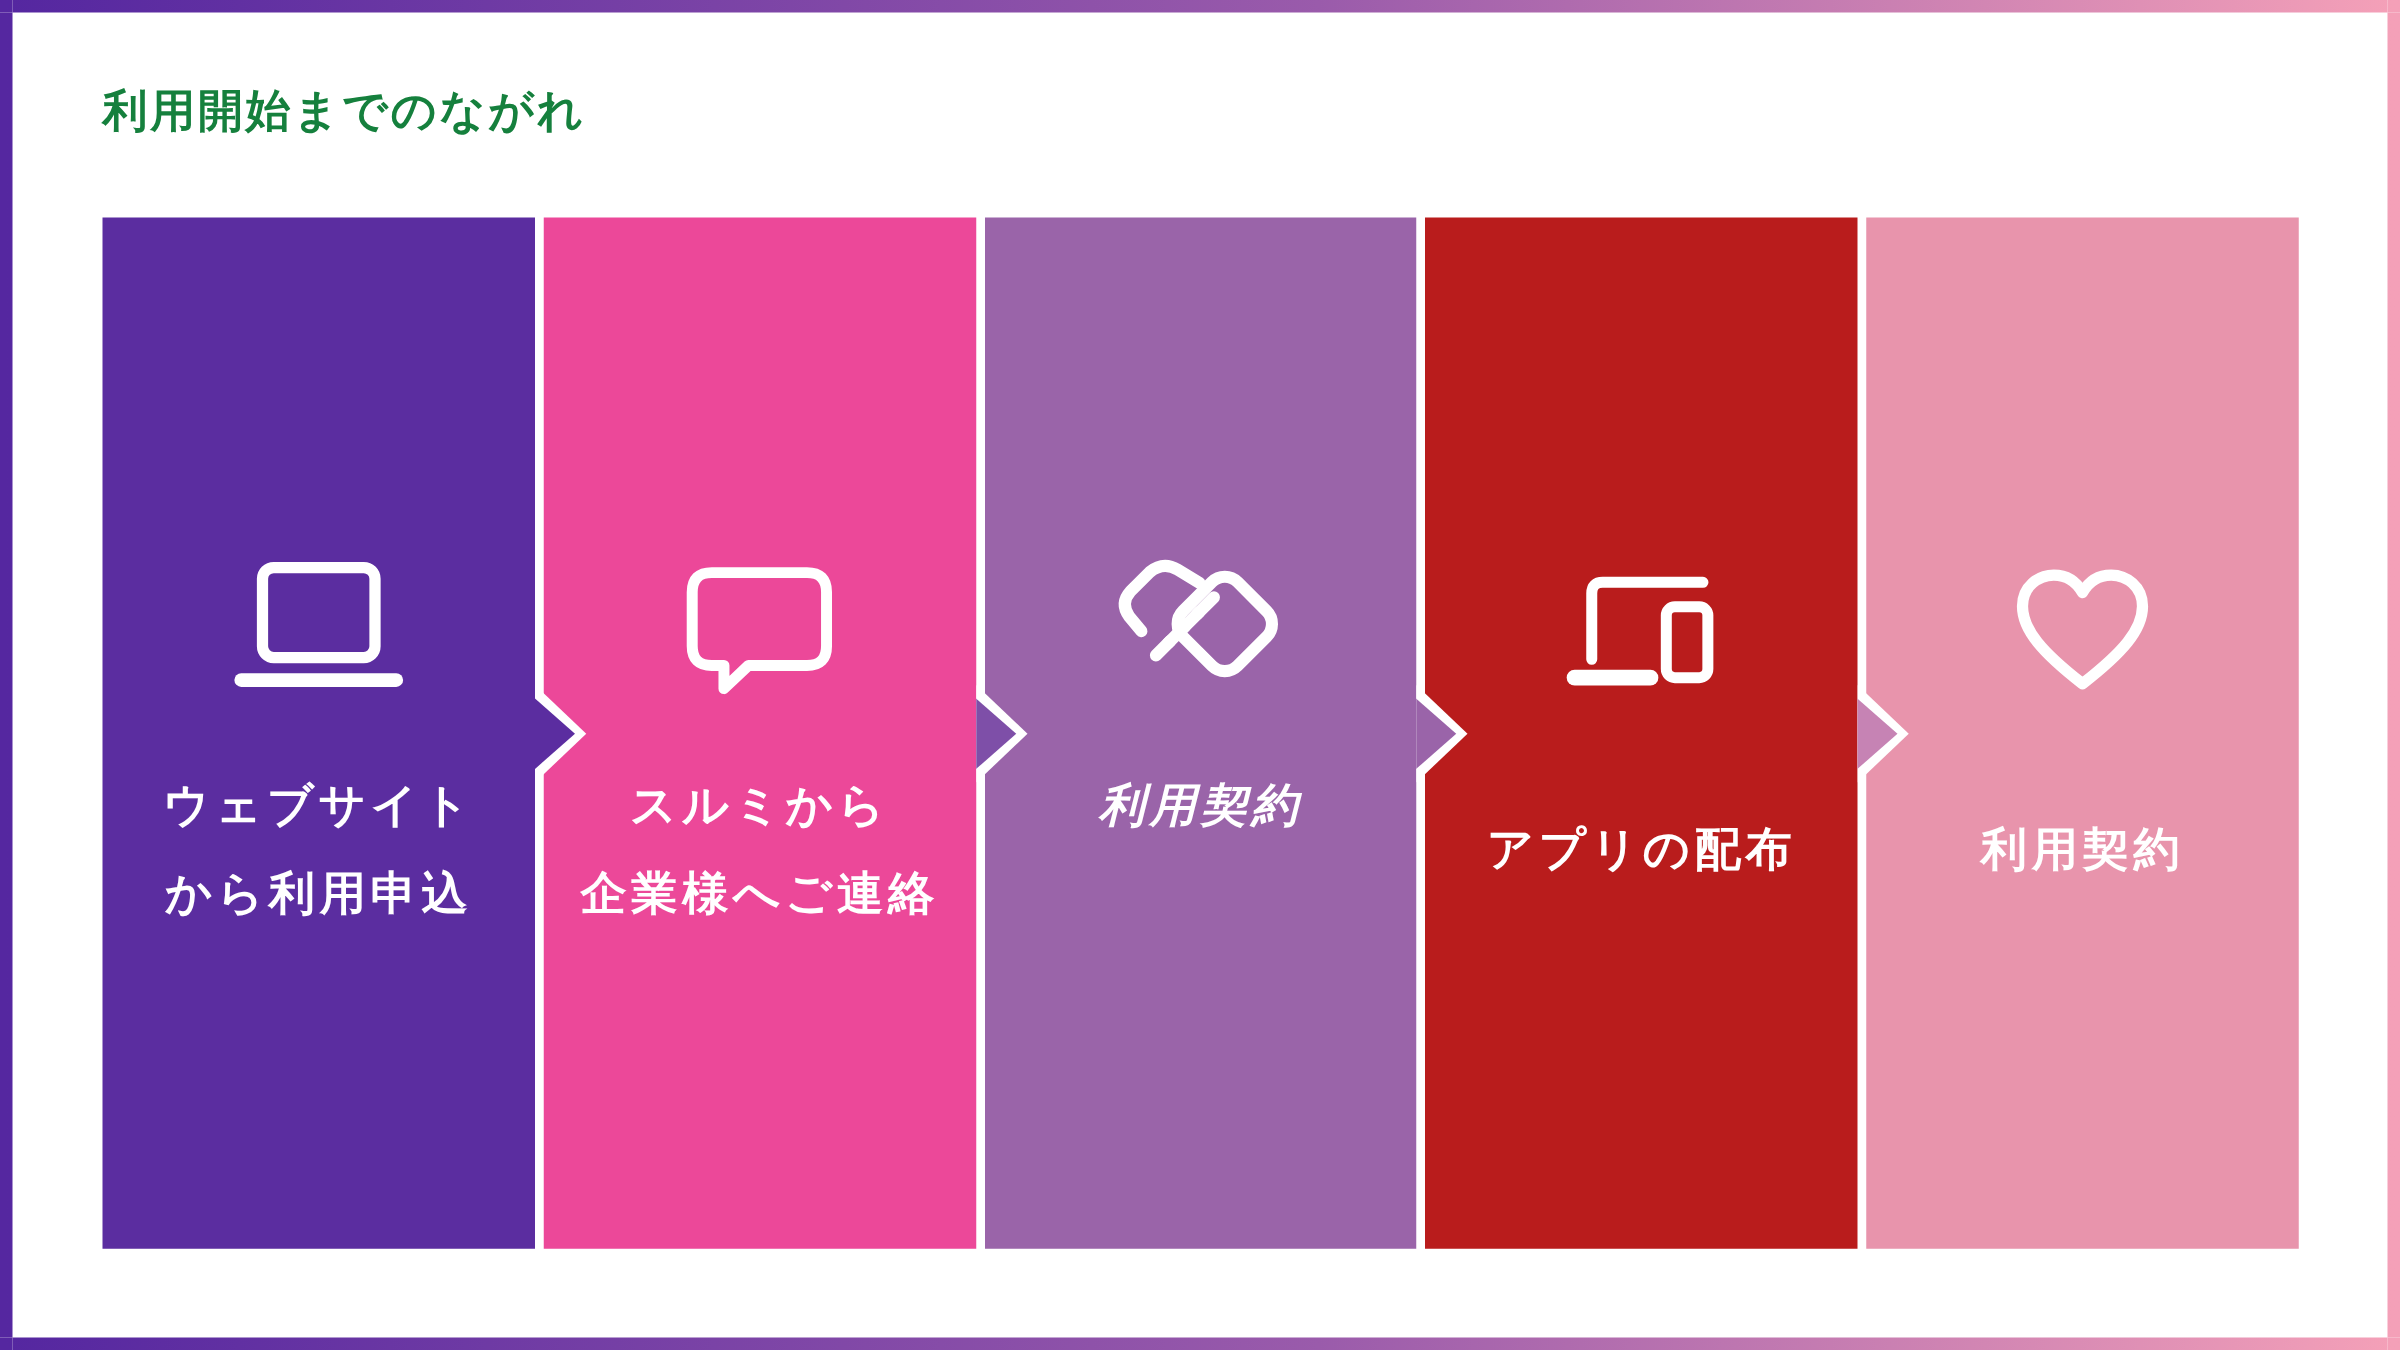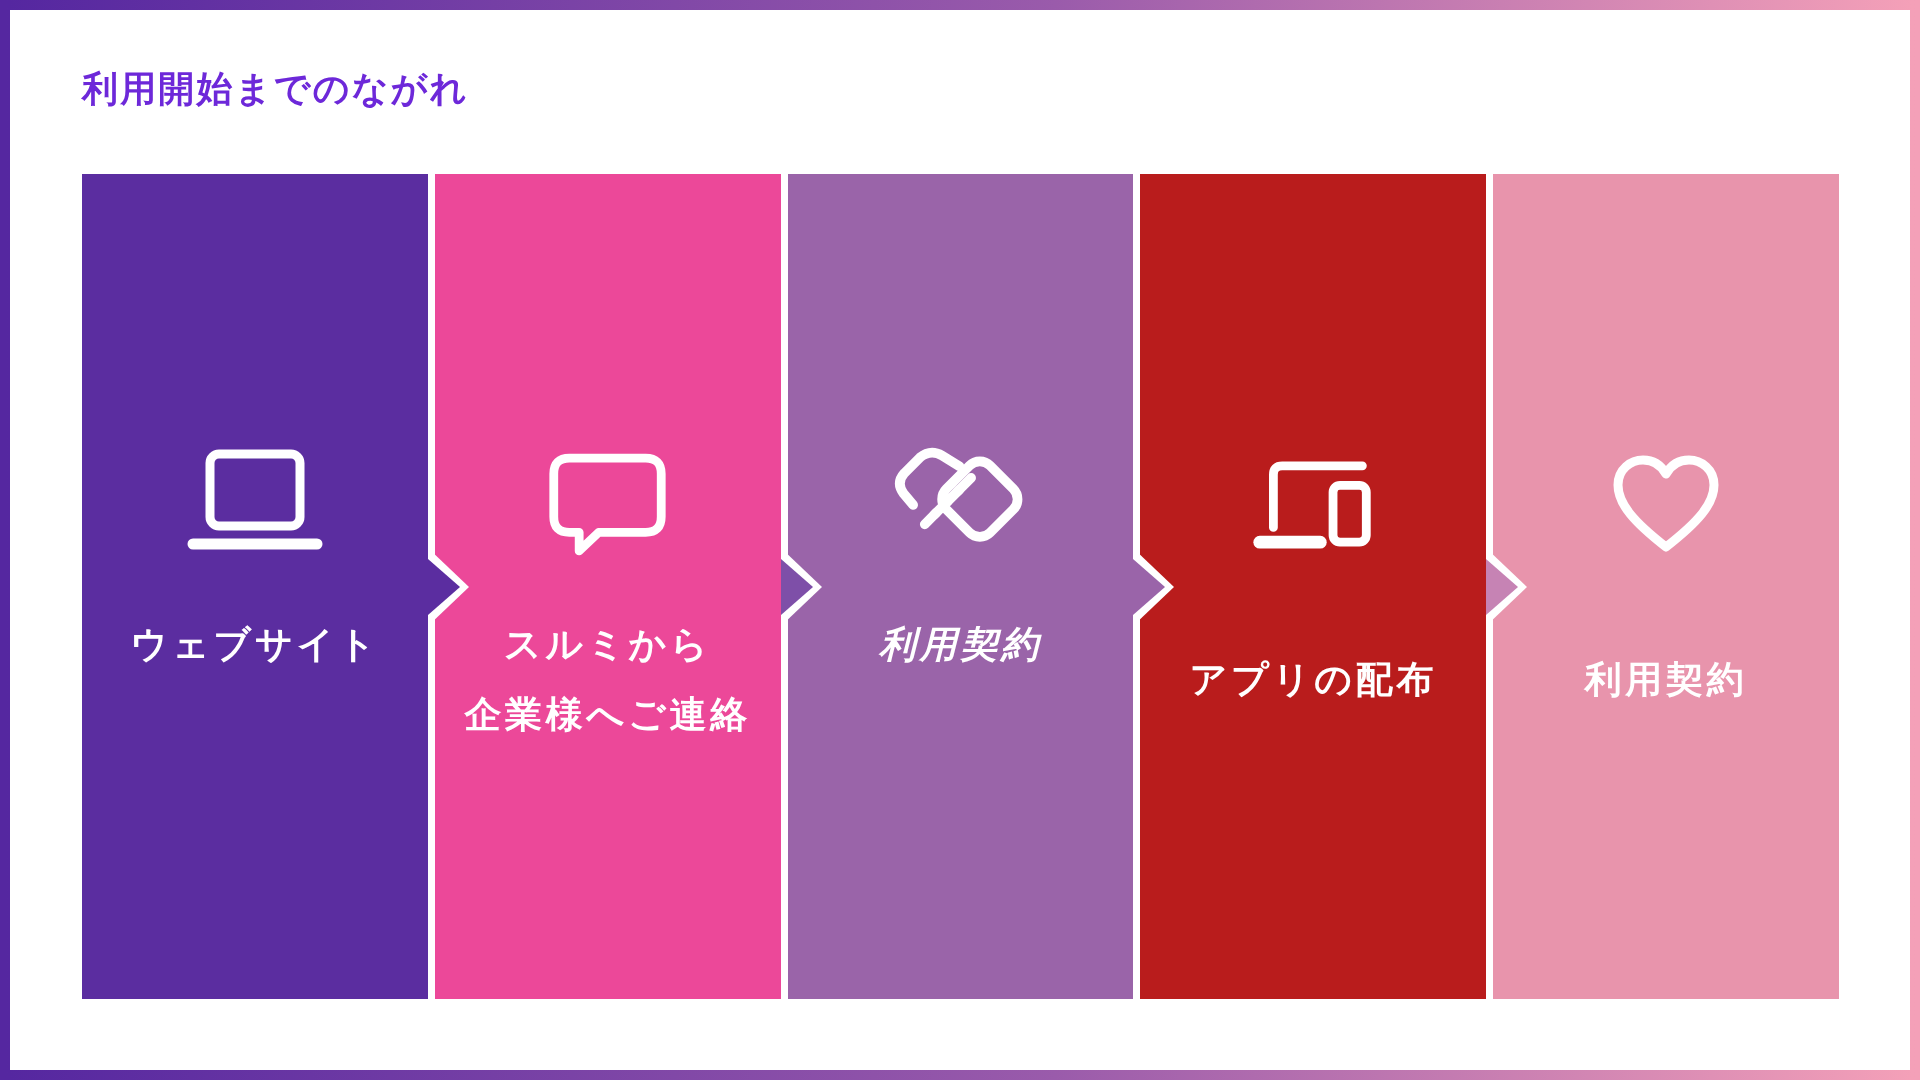--- a/index.html
+++ b/index.html
@@ -11,21 +11,21 @@
     border-image:linear-gradient(90deg,#5527a0 0%,#9a5bab 55%,#f4a0b8 100%) 1;
     font-family:"Liberation Sans","DejaVu Sans",sans-serif;
     overflow:hidden;
     position:relative;
   }
   .title{
     margin:56px 0 0 72px;
     font-size:36px;
     line-height:46px;
     font-weight:700;
-    color:#6d28d9;
+    color:#15803d;
     letter-spacing:0.06em;
   }
   .flow{
     display:flex;
     gap:7px;
     margin:62px 71px 0 72px;
     height:825px;
   }
   .col{
     flex:1 1 0;
@@ -66,20 +66,21 @@
 <div class="flow">
     <div class="col" style="background: rgb(91, 45, 160);">
       <div class="icon-wrap">
         <svg class="icon-svg" width="150" height="120" viewBox="0 0 150 120" stroke-width="9">
           <rect x="30" y="10" width="90" height="72" rx="9"></rect>
           <line x1="13" y1="100" x2="137" y2="100" stroke-width="11"></line>
         </svg>
       </div>
       <div class="label">
         <div>ウェブサイト</div>
+        <div>から利用申込</div>
       </div>
       <svg class="chev" width="50" height="100" viewBox="0 0 50 100">
         <polygon points="0,11 41,50 0,89" fill="#ffffff"></polygon>
         <polygon points="-1,21 32,50 -1,79" fill="#5b2da0"></polygon>
       </svg>
     </div>
     <div class="col" style="background: #ec4899;">
       <div class="icon-wrap">
         <svg class="icon-svg" width="127" height="113" viewBox="0 0 130 115" stroke-width="9">
           <path d="M26 10 H104 Q120 10 120 26 V70 Q120 86 104 86 H56 L36 105 V86 H26 Q10 86 10 70 V26 Q10 10 26 10 Z"></path>

